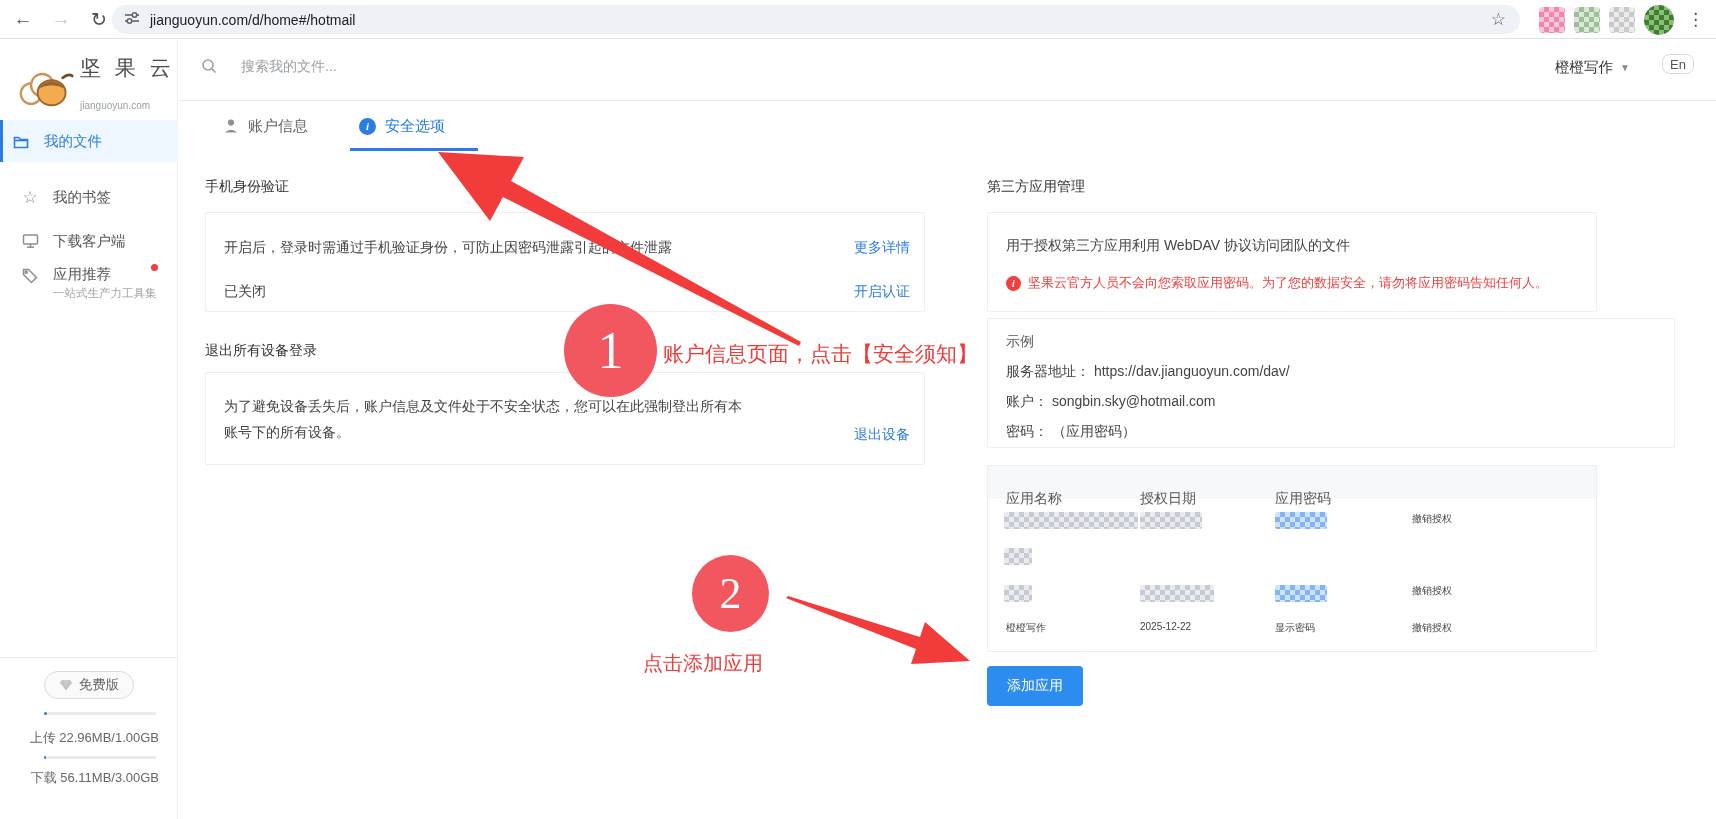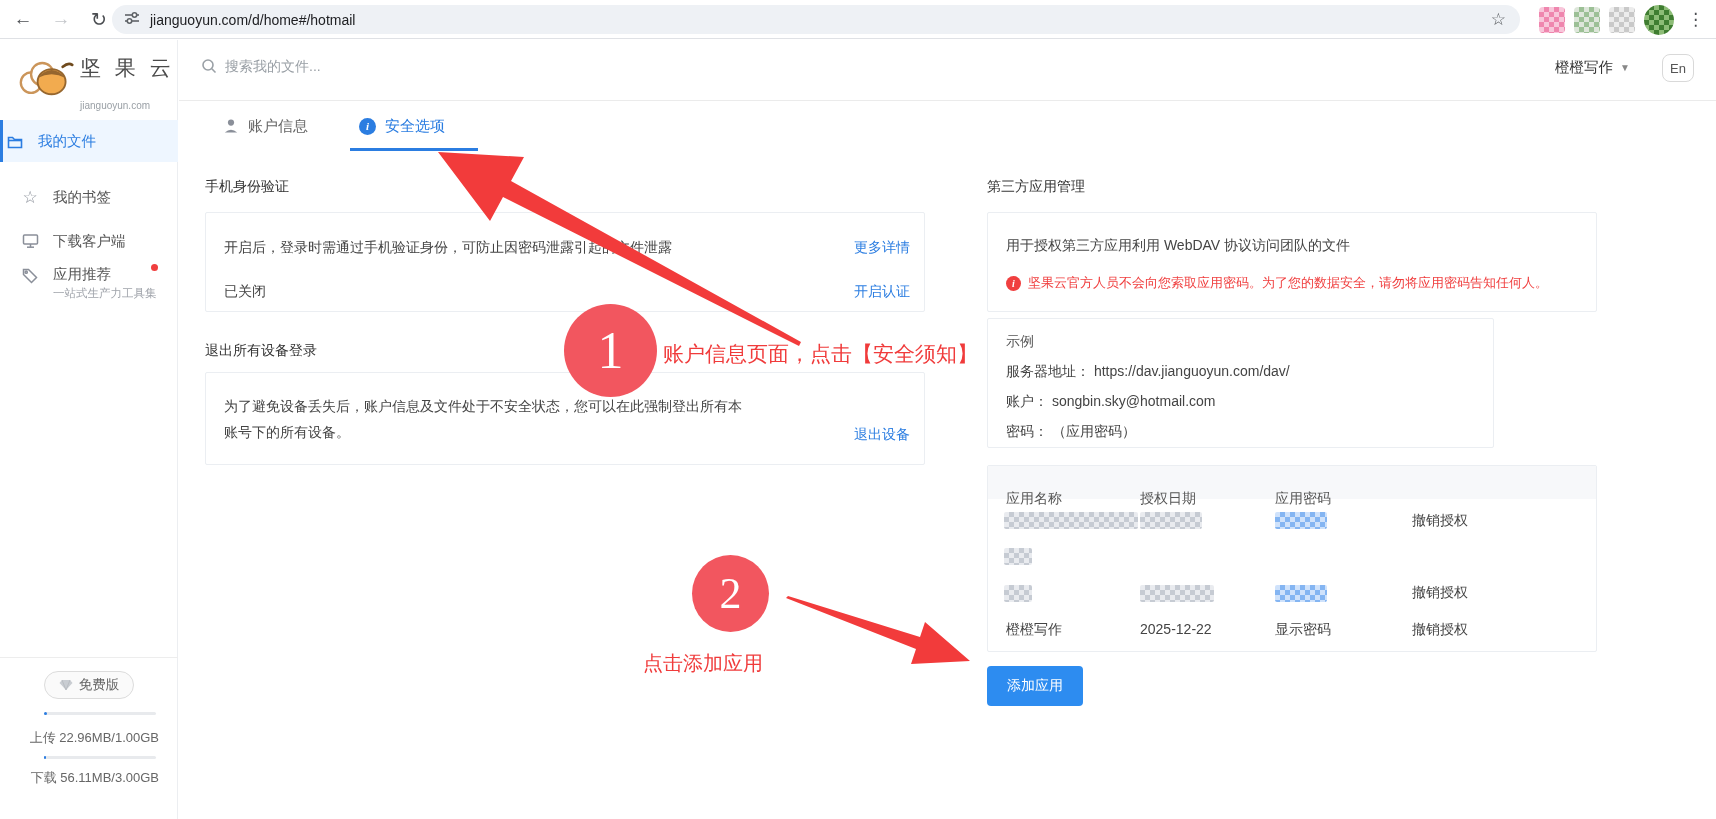--- a/index.html
+++ b/index.html
@@ -24,51 +24,51 @@
   .mz-gray  { background-image:conic-gradient(#c9c9c9 25%, #ececec 0 50%, #c9c9c9 0 75%, #ececec 0); }
   .mz-avatar{ background-image:conic-gradient(#3f7d31 25%, #8dbc77 0 50%, #3f7d31 0 75%, #8dbc77 0); }
   .mz-cellg { background-image:conic-gradient(#c6cbd3 25%, #e9ebef 0 50%, #c6cbd3 0 75%, #e9ebef 0); }
   .mz-cellb { background-image:conic-gradient(#84b5f2 25%, #cfe2fb 0 50%, #84b5f2 0 75%, #cfe2fb 0); }
   .ext-icon { width:26px; height:26px; border-radius:4px; cursor:pointer; }
   .menu-dots { font-size:17px; color:#4a4d51; padding:0 4px; cursor:pointer; }
 
   
   .sidebar { position:absolute; left:0; top:40px; width:178px; height:779px; background:#fff;
              border-right:1px solid #eceef1; }
-  .logo { position:absolute; left:18px; top:14px; display:flex; align-items:flex-start; cursor:pointer; }
+  .logo { position:absolute; left:18px; top:14px; display:flex; align-items:flex-end; cursor:pointer; }
   .logo-text { margin-left:6px; }
   .logo-title { font-size:21px; color:#4a4a4a; letter-spacing:4px; }
   .logo-domain { font-size:10px; color:#9aa0a6; margin-top:18px; }
   .side-item { position:absolute; left:0; width:178px; height:42px; display:flex; align-items:center;
                padding-left:20px; color:#555; font-size:14.5px; cursor:pointer; }
   .side-item .sicon { width:20px; margin-right:13px; display:flex; align-items:center; justify-content:center;
                       color:#8a8f99; font-size:17px; }
-  .side-item.active { background:#eef6ff; color:#2b7de1; border-left:3px solid #2b7de1; padding-left:2px; }
+  .side-item.active { background:#eef6ff; color:#2b7de1; border-left:3px solid #2b7de1; padding-left:8px; }
   .side-item.active .sicon { color:#2b7de1; }
   .side-sub { font-size:11.5px; color:#a0a4ab; margin-top:2px; }
   .red-dot { position:absolute; right:20px; top:8px; width:7px; height:7px; border-radius:50%; background:#f03f3f; }
   .side-divider { position:absolute; left:0; top:617px; width:178px; border-top:1px solid #ededed; }
   .plan-badge { position:absolute; left:44px; top:631px; width:90px; height:28px; border:1px solid #dcdcdc;
                 border-radius:14px; display:flex; align-items:center; justify-content:center; gap:6px;
                 color:#666; font-size:13.5px; background:#fafafa; cursor:pointer; }
   .quota-bar { position:absolute; left:44px; width:112px; height:3px; background:#e8eaed; border-radius:2px; }
   .quota-fill { height:3px; background:#2b7de1; border-radius:2px; }
   .quota-label { position:absolute; font-size:13px; color:#666; right:18px; text-align:right; }
 
   
   .main-header { position:absolute; left:179px; top:40px; width:1537px; height:61px; background:#fff;
                  border-bottom:1px solid #ebebeb; }
-  .search-box { position:absolute; left:22px; top:18px; display:flex; align-items:center; gap:8px;justify-content:center; }
+  .search-box { position:absolute; left:22px; top:18px; display:flex; align-items:center; gap:24px;justify-content:center; }
   .search-box input { border:none; outline:none; font-size:14px; color:#333; width:260px; background:transparent;
                       font-family:inherit; }
   .search-box input::placeholder { color:#9aa0a6; }
   .account-switch { position:absolute; right:86px; top:18px; font-size:14.5px; color:#333;
                     display:flex; align-items:center; gap:7px; cursor:pointer; }
   .caret { font-size:10px; color:#888; }
-  .lang-btn { position:absolute; right:22px; top:14px; width:32px; height:28px; border:1px solid #d9d9d9;
+  .lang-btn { position:absolute; right:22px; top:14px; width:32px; height:20px; border:1px solid #d9d9d9;
               border-radius:8px; display:flex; align-items:center; justify-content:center; font-size:13px;
               color:#555; cursor:pointer; background:#fff; }
 
   
   .tab-row { position:absolute; left:179px; top:101px; width:1537px; height:50px; background:#fff; }
   .tab { position:absolute; top:0; height:50px; display:flex; align-items:center; gap:9px; font-size:15px;
          color:#666; cursor:pointer; }
   .tab.active { color:#2b7de1; }
   .tab-underline { position:absolute; left:171px; top:47px; width:128px; height:3px; background:#2b7de1; }
   .person-icon svg { display:block; }
@@ -85,21 +85,21 @@
   .warn-row { display:flex; align-items:center; gap:7px; }
   .warn-icon { width:15px; height:15px; border-radius:50%; background:#f03f3f; color:#fff; font-size:10px;
                display:flex; align-items:center; justify-content:center; font-family:"Liberation Serif",serif;
                font-style:italic; font-weight:bold; flex:none; }
   .warn-text { font-size:13px; color:#f03f3f; }
 
   
   .tbl-header { position:absolute; left:0; top:0; width:608px; height:33px; background:#f7f8fa;
                 display:flex; align-items:center; font-size:14px; color:#555; }
   .th { position:absolute;margin-top:32px; }
-  .cell { position:absolute; font-size:14px; color:#444; }
+  .cell { position:absolute; font-size:10px; color:#444; }
   .cell-mosaic { position:absolute; height:17px; border-radius:2px; }
   .add-btn { position:absolute; left:987px; top:666px; width:96px; height:40px; background:#2d8cf0; color:#fff;
              font-size:14px; border:none; border-radius:4px; cursor:pointer; font-family:inherit; }
 
   
   .annot-circle { position:absolute; border-radius:50%; background:#f2565f; color:#fff; display:flex;
                   align-items:center; justify-content:center; font-family:"Liberation Serif",serif; }
   .annot-text { position:absolute; color:#f03b3b; font-size:20px; white-space:nowrap; }
   #arrow-overlay { position:absolute; left:0; top:0; pointer-events:none; }
 </style>
@@ -263,21 +263,21 @@
   <div class="section-title" style="left:987px; top:178px;">第三方应用管理</div>
 
   <div class="card" style="left:987px; top:212px; width:610px; height:100px;">
     <span class="body-text" style="position:absolute; left:18px; top:24px;">用于授权第三方应用利用 WebDAV 协议访问团队的文件</span>
     <div class="warn-row" style="position:absolute; left:18px; top:61px;">
       <span class="warn-icon">i</span>
       <span class="warn-text">坚果云官方人员不会向您索取应用密码。为了您的数据安全，请勿将应用密码告知任何人。</span>
     </div>
   </div>
 
-  <div class="card" style="left:987px; top:318px; width:507px; height:130px;text-align:right;">
+  <div class="card" style="left:987px; top:318px; width:688px; height:130px;text-align:right;">
     <span class="body-text" style="position:absolute; left:18px; top:14px; color:#555;">示例</span>
     <span class="body-text" style="position:absolute; left:18px; top:44px;">
       <span>服务器地址：</span>
       <span>https://dav.jianguoyun.com/dav/</span>
     </span>
     <span class="body-text" style="position:absolute; left:18px; top:74px;">
       <span>账户：</span>
       <span>songbin.sky@hotmail.com</span>
     </span>
     <span class="body-text" style="position:absolute; left:18px; top:104px;">

